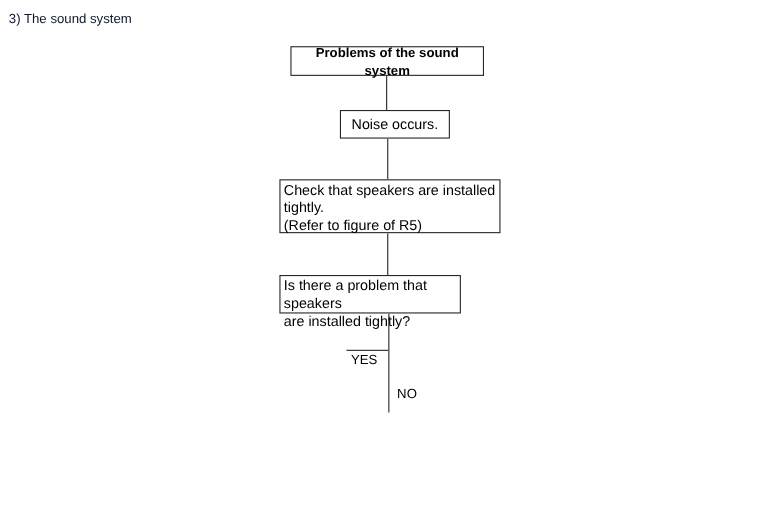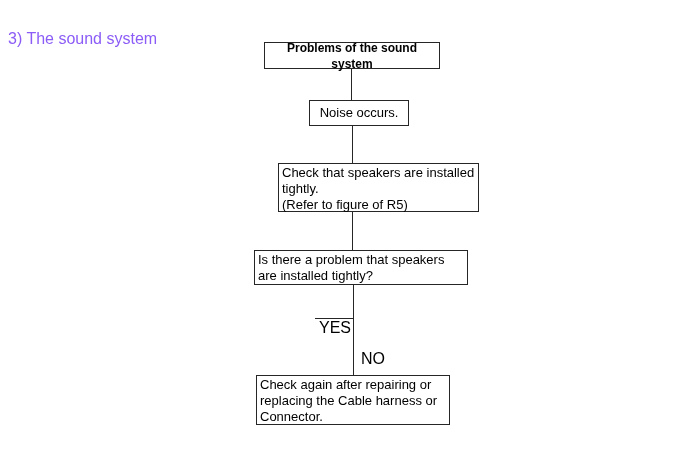--- a/index.html
+++ b/index.html
@@ -13,24 +13,23 @@
     height: 471px;
     background: #ffffff;
     font-family: "Liberation Sans", sans-serif;
     color: #000000;
     overflow: hidden;
   }
   .page-title {
     position: absolute;
     left: 8px;
     top: 10px;
-    font-size: 16px;
-    color: #8b5cf6;
+    font-size: 12px;
+    color: #0f172a;
     white-space: pre;
-    margin-top: 20px;
   }
   .node {
     position: absolute;
     box-sizing: border-box;
     border: 1px solid #262626;
     background: #ffffff;
     font-size: 13px;
     line-height: 16px;
     color: #000000;
     white-space: pre-line;
@@ -46,30 +45,30 @@
   .node.bold {
     font-weight: bold;
     font-size: 12px;
   }
   .line {
     position: absolute;
     background: #262626;
   }
   .branch-label {
     position: absolute;
-    font-size: 16px;
+    font-size: 12px;
     line-height: 13px;
     color: #000000;
     white-space: pre;
   }
   
   .node-start    { left: 264px; top: 42px;  width: 176px; height: 27px; }
   .node-noise    { left: 309px; top: 100px; width: 100px;  height: 26px; }
-  .node-check    { left: 254px; top: 163px; width: 201px; height: 49px; margin-left: 24px; }
-  .node-question { left: 254px; top: 250px; width: 214px; height: 35px; }
+  .node-check    { left: 254px; top: 163px; width: 201px; height: 49px; }
+  .node-question { left: 254px; top: 250px; width: 165px; height: 35px; }
   .node-repair   { left: 205px; top: 299px; width: 110px; height: 38px; line-height: 17px; }
   .node-final    { left: 256px; top: 375px; width: 194px; height: 50px; }
 
   .line-v1   { left: 351px; top: 69px;  width: 1px;  height: 31px; }
   .line-v2   { left: 352px; top: 126px; width: 1px;  height: 37px; }
   .line-v3   { left: 352px; top: 212px; width: 1px;  height: 38px; }
   .line-v4   { left: 353px; top: 285px; width: 1px;  height: 90px; }
   .line-yes  { left: 315px; top: 318px; width: 38px; height: 1px; }
 
   .label-yes { left: 319px; top: 321px; }
@@ -93,21 +92,18 @@
   <div class="node node-noise center">Noise occurs.</div>
 
   <div class="node node-check">Check that speakers are installed
 tightly.
 (Refer to figure of R5)</div>
 
   <div class="node node-question">Is there a problem that speakers
 are installed tightly?</div>
 
 
-  <div class="node node-final">Check again after repairing or
-replacing the Cable harness or
-Connector.</div>
 
   <div class="branch-label label-yes">YES</div>
 
   <div class="branch-label label-no">NO</div>
 
 </div>
 
 </body></html>

